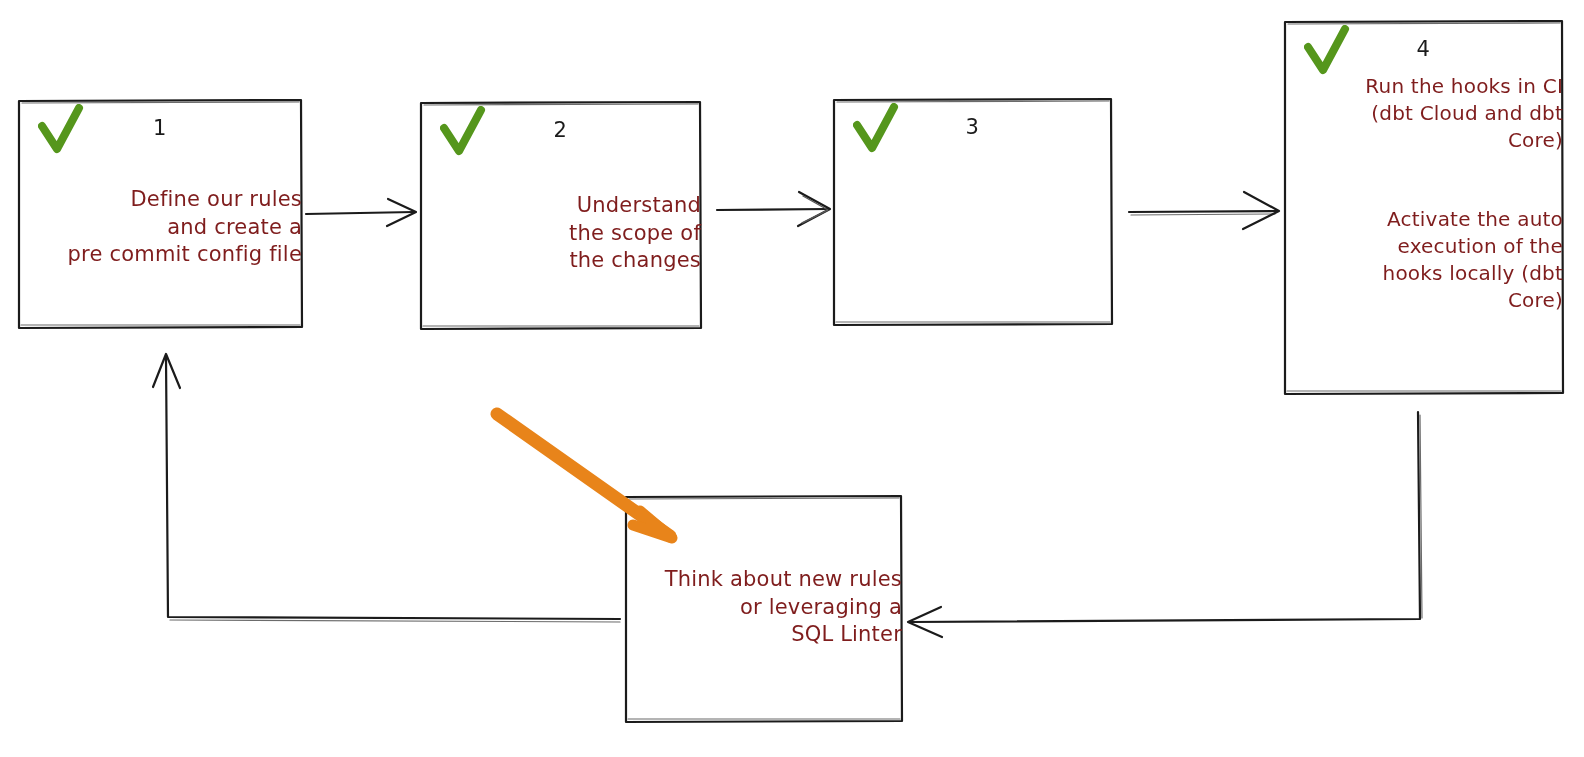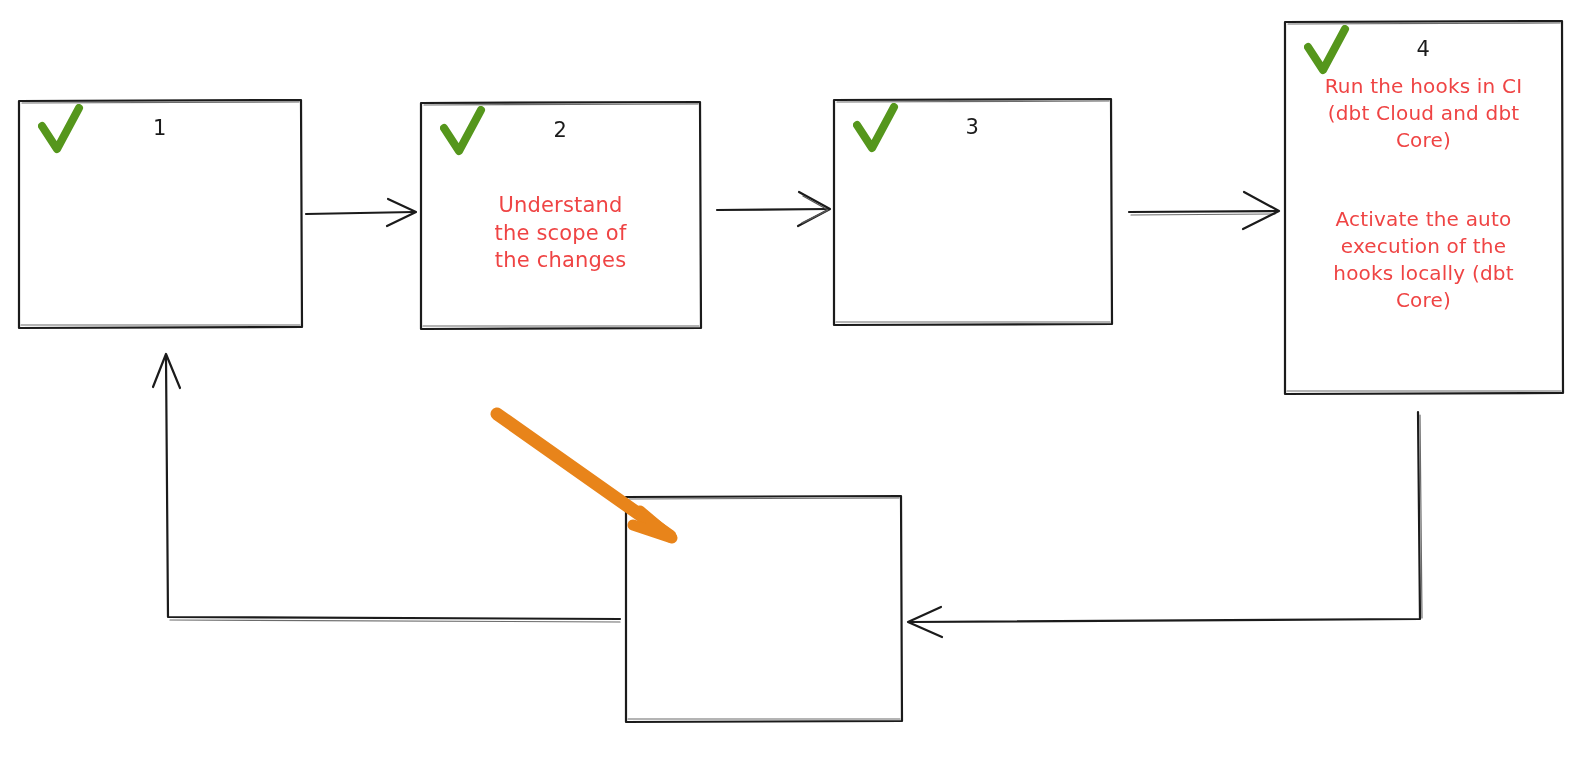--- a/index.html
+++ b/index.html
@@ -49,24 +49,24 @@
     left: 0;
     right: 0;
     top: 16px;
     text-align: center;
     font-size: 21px;
     color: #1b1b1b;
     letter-spacing: 0.5px;
   }
   .node-body {
     width: 100%;
-    text-align: center;
+    text-align: right;
     font-size: 21px;
     line-height: 1.32;
-    color: #ef4444;
+    color: #7f1d1d;
     white-space: pre-line;
     letter-spacing: 0.2px;
   }
   .body-gap { height: 26px; }
   
   #node-1 { left: 18px;   top: 100px; width: 284px; height: 228px; }
   #node-2 { left: 420px;  top: 102px; width: 281px; height: 227px; }
   #node-3 { left: 833px;  top: 99px;  width: 279px; height: 226px; }
   #node-4 { left: 1284px; top: 21px;  width: 279px; height: 373px; }
   #node-5 { left: 625px;  top: 496px; width: 277px; height: 226px; }
@@ -150,20 +150,23 @@
     </g>
   </svg>
 
   <div class="node" id="node-1">
     <div class="node-head">
       <svg class="check-icon" viewBox="0 0 46 52">
         <path d="M4 22 L19 45 L41 4" fill="none" stroke="#55961c" stroke-width="8" stroke-linecap="round" stroke-linejoin="round"></path>
       </svg>
       <div class="node-num">1</div>
     </div>
+    <div class="node-body">Define our rules
+and create a
+pre commit config file</div>
   </div>
 
   <div class="node" id="node-2">
     <div class="node-head">
       <svg class="check-icon" viewBox="0 0 46 52">
         <path d="M4 22 L19 45 L41 4" fill="none" stroke="#55961c" stroke-width="8" stroke-linecap="round" stroke-linejoin="round"></path>
       </svg>
       <div class="node-num">2</div>
     </div>
     <div class="node-body">Understand
@@ -191,14 +194,22 @@
 (dbt Cloud and dbt
 Core)</div>
     <div class="body-gap"></div>
     <div class="body-gap"></div>
     <div class="node-body">Activate the auto
 execution of the
 hooks locally (dbt
 Core)</div>
   </div>
 
+  <div class="node" id="node-5">
+    <div class="node-head">
+      
+    </div>
+    <div class="node-body">Think about new rules
+or leveraging a
+SQL Linter</div>
+  </div>
 
 </div>
 
 </body></html>

